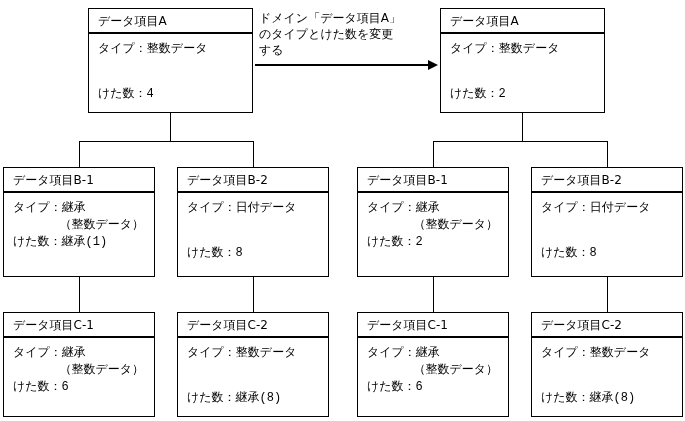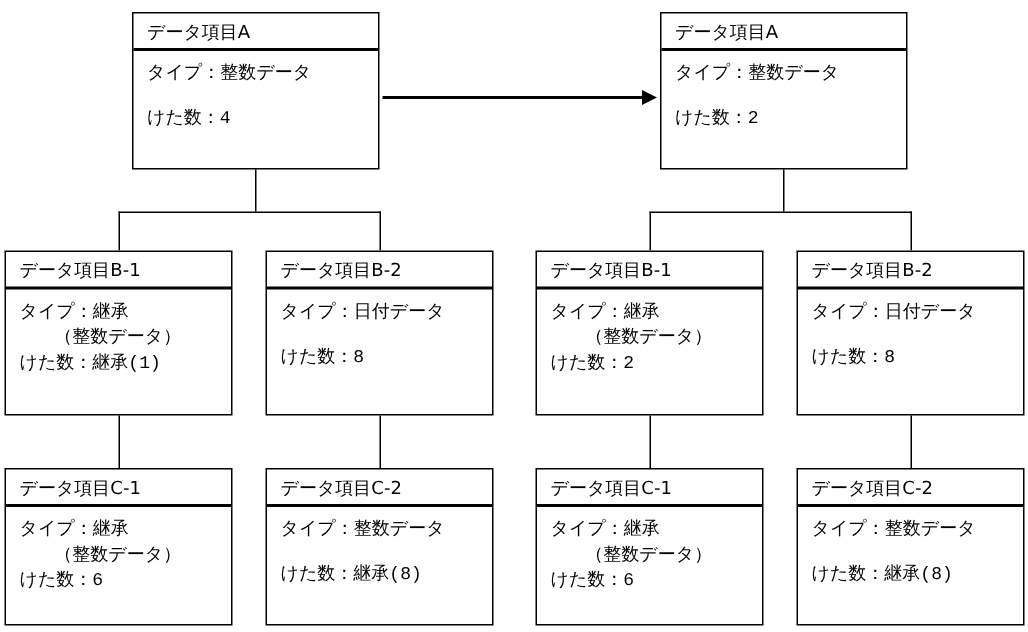--- a/index.html
+++ b/index.html
@@ -46,24 +46,24 @@
     font-size: 12px;
   }
   .node .body .ln {
     white-space: nowrap;
     line-height: 17px;
     height: 17px;
     overflow: hidden;
     font-family: Liberation Mono, monospace;
   }
   .node .body .ln.gap {
-    margin-top: 13px;
+    margin-top: 28px;
   }
   .node .body .ln.indent {
-    text-align: center;
+    text-align: right;
     padding-right: 2px;
   }
 
   
   .line-v {
     position: absolute;
     width: 1px;
     background: #000;
   }
   .line-h {
@@ -141,20 +141,23 @@
   </div>
 
   <div class="node" style="left:177px; top:312px; width:152px; height:105px;">
     <div class="hdr">データ項目C-2</div>
     <div class="body">
       <div class="ln">タイプ：整数データ</div>
       <div class="ln gap">けた数：継承(8)</div>
     </div>
   </div>
 
+  <div class="caption" style="left:259px; top:10px; width:180px;">ドメイン「データ項目A」
+のタイプとけた数を変更
+する</div>
   <div class="arrow-shaft" style="left:255px; top:64px; width:175px;"></div>
   <div class="arrow-head" style="left:428px; top:60px;"></div>
 
   <div class="node" style="left:440px; top:8px; width:165px; height:105px;">
     <div class="hdr">データ項目A</div>
     <div class="body">
       <div class="ln">タイプ：整数データ</div>
       <div class="ln gap">けた数：2</div>
     </div>
   </div>

